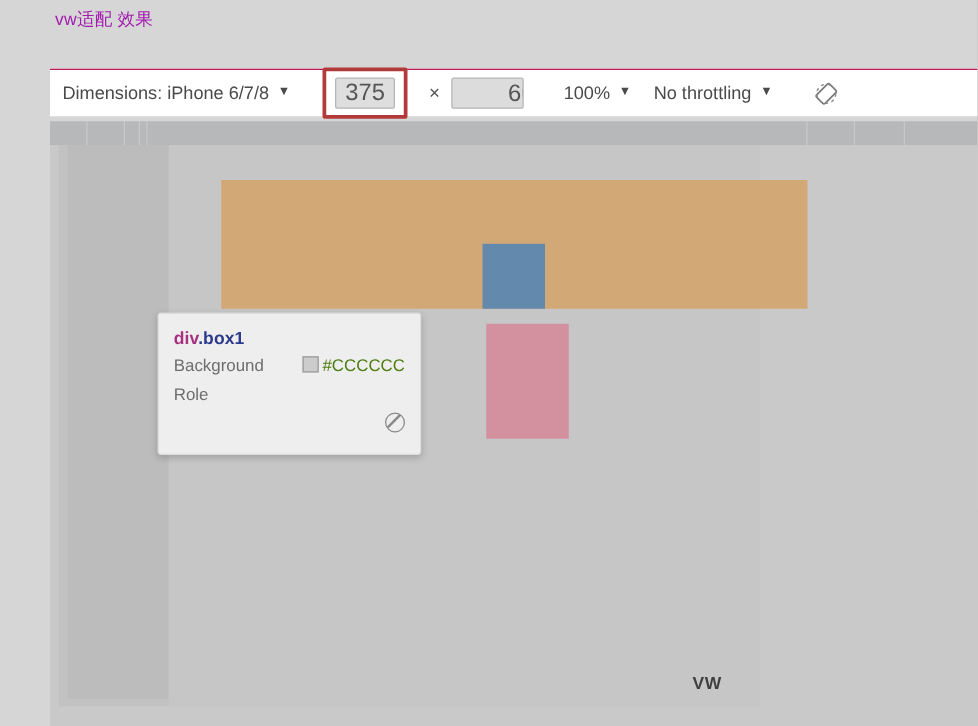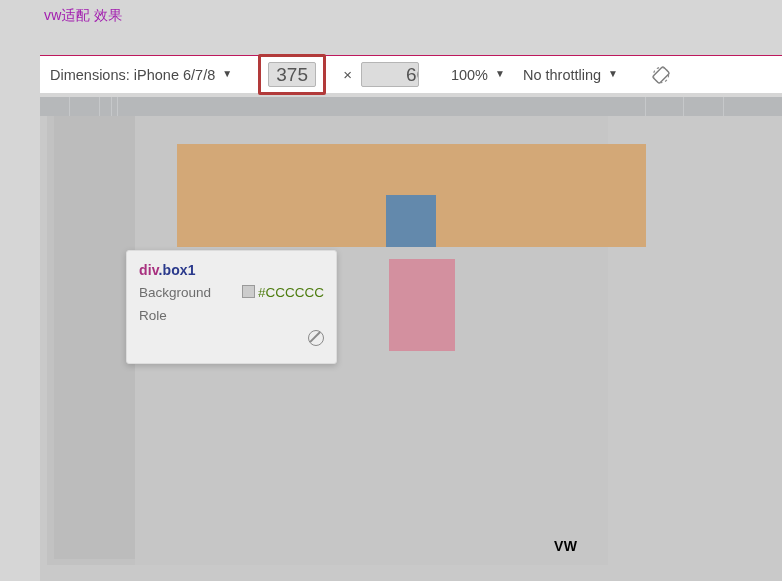--- a/index.html
+++ b/index.html
@@ -194,21 +194,21 @@
     width: 66px;
     height: 92px;
     background: #d3909f;
   }
   #vw-label {
     position: absolute;
     left: 419px;
     top: 422px;
     font-size: 14px;
     font-weight: bold;
-    color: #000000;
+    color: #404040;
     letter-spacing: .5px;
   }
 
   
   #element-tooltip {
     position: absolute;
     left: 126px;
     top: 250px;
     width: 211px;
     background: #eeeeee;

